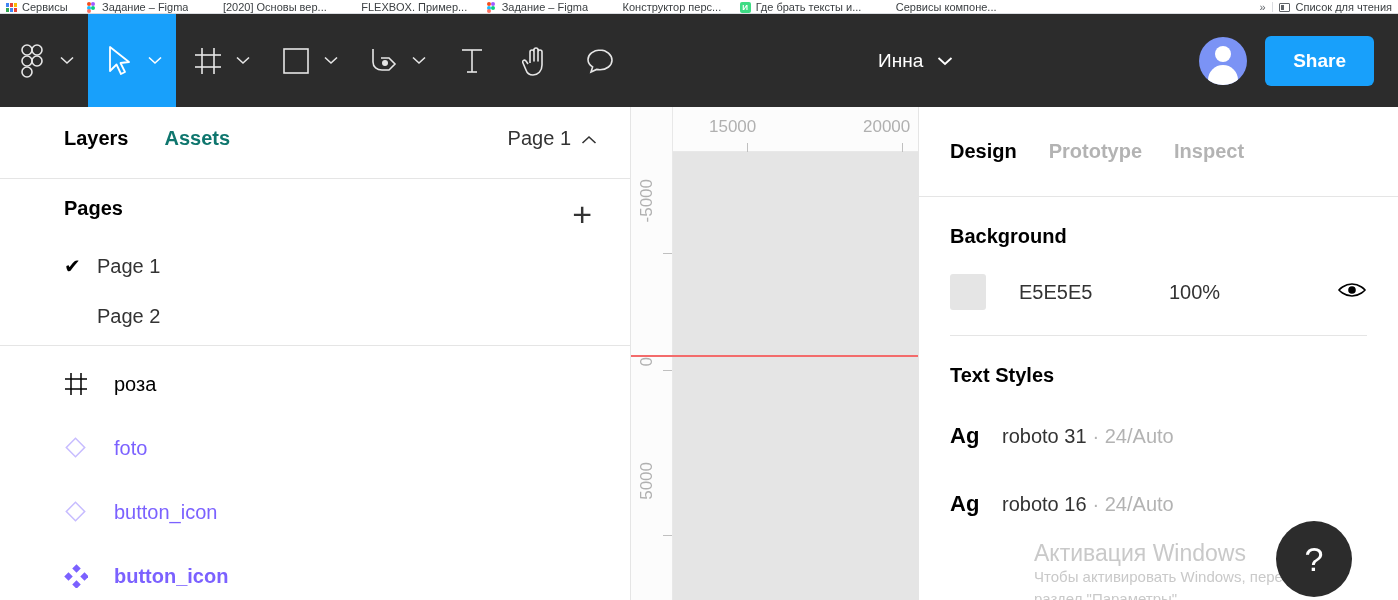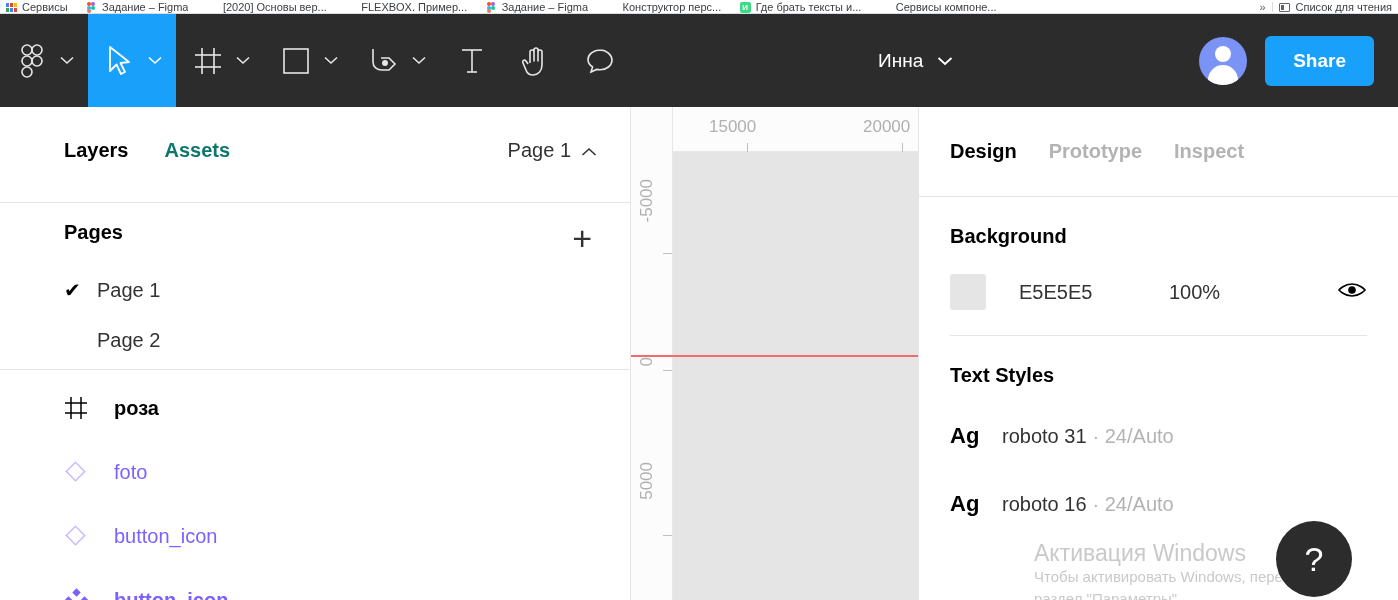--- a/index.html
+++ b/index.html
@@ -98,21 +98,21 @@
 
   
   .left-panel {
     position: absolute; top: 107px; left: 0;
     width: 631px; height: 493px;
     background: #ffffff;
     border-right: 1px solid #e5e5e5;
     overflow: hidden;
   }
   .lp-header {
-    height: 96px; display: flex; align-items: center;
+    height: 72px; display: flex; align-items: center;
     padding: 0 33px 8px 64px;
     border-bottom: 1px solid #e5e5e5;
   }
   .lp-tab { font-size: 20px; font-weight: bold; color: #000; margin-right: 36px; cursor: pointer;}
   .lp-tab.muted { color: #0f766e; font-weight: bold; }
   .lp-page-sel { margin-left: auto; display:flex; align-items:center; gap:10px; font-size:20px; color:#333; cursor:pointer;}
   .pages-section { padding-top: 18px; }
   .pages-head {
     display: flex; 
     padding: 0 38px 0 64px; height: 44px;
@@ -127,21 +127,21 @@
   .page-check { width: 33px; font-size: 20px; color: #000; }
   .page-row.second { color:#333; }
   .lp-divider { height:1px; background:#e5e5e5; margin-top: 4px; }
   .layer-list { padding-top: 6px; }
   .layer-row {
     display: flex; align-items: center; height: 64px;
     padding-left: 64px; gap: 24px; cursor: pointer;
   }
   .layer-ico { width: 26px; display:flex; align-items:center; justify-content:flex-start; }
   .layer-name { font-size: 20px; }
-  .layer-name.frame { color:#000; font-weight:bold; }
+  .layer-name.frame { color:#000; font-weight:normal; }
   .layer-name.inst { color:#7b61ff; font-weight:400; }
   .layer-name.compset { color:#7b61ff; font-weight:bold; }
 
   
   .canvas-area {
     position: absolute; top: 107px; left: 631px;
     width: 287px; height: 493px;
     background: #ffffff;
     overflow: hidden;
   }

